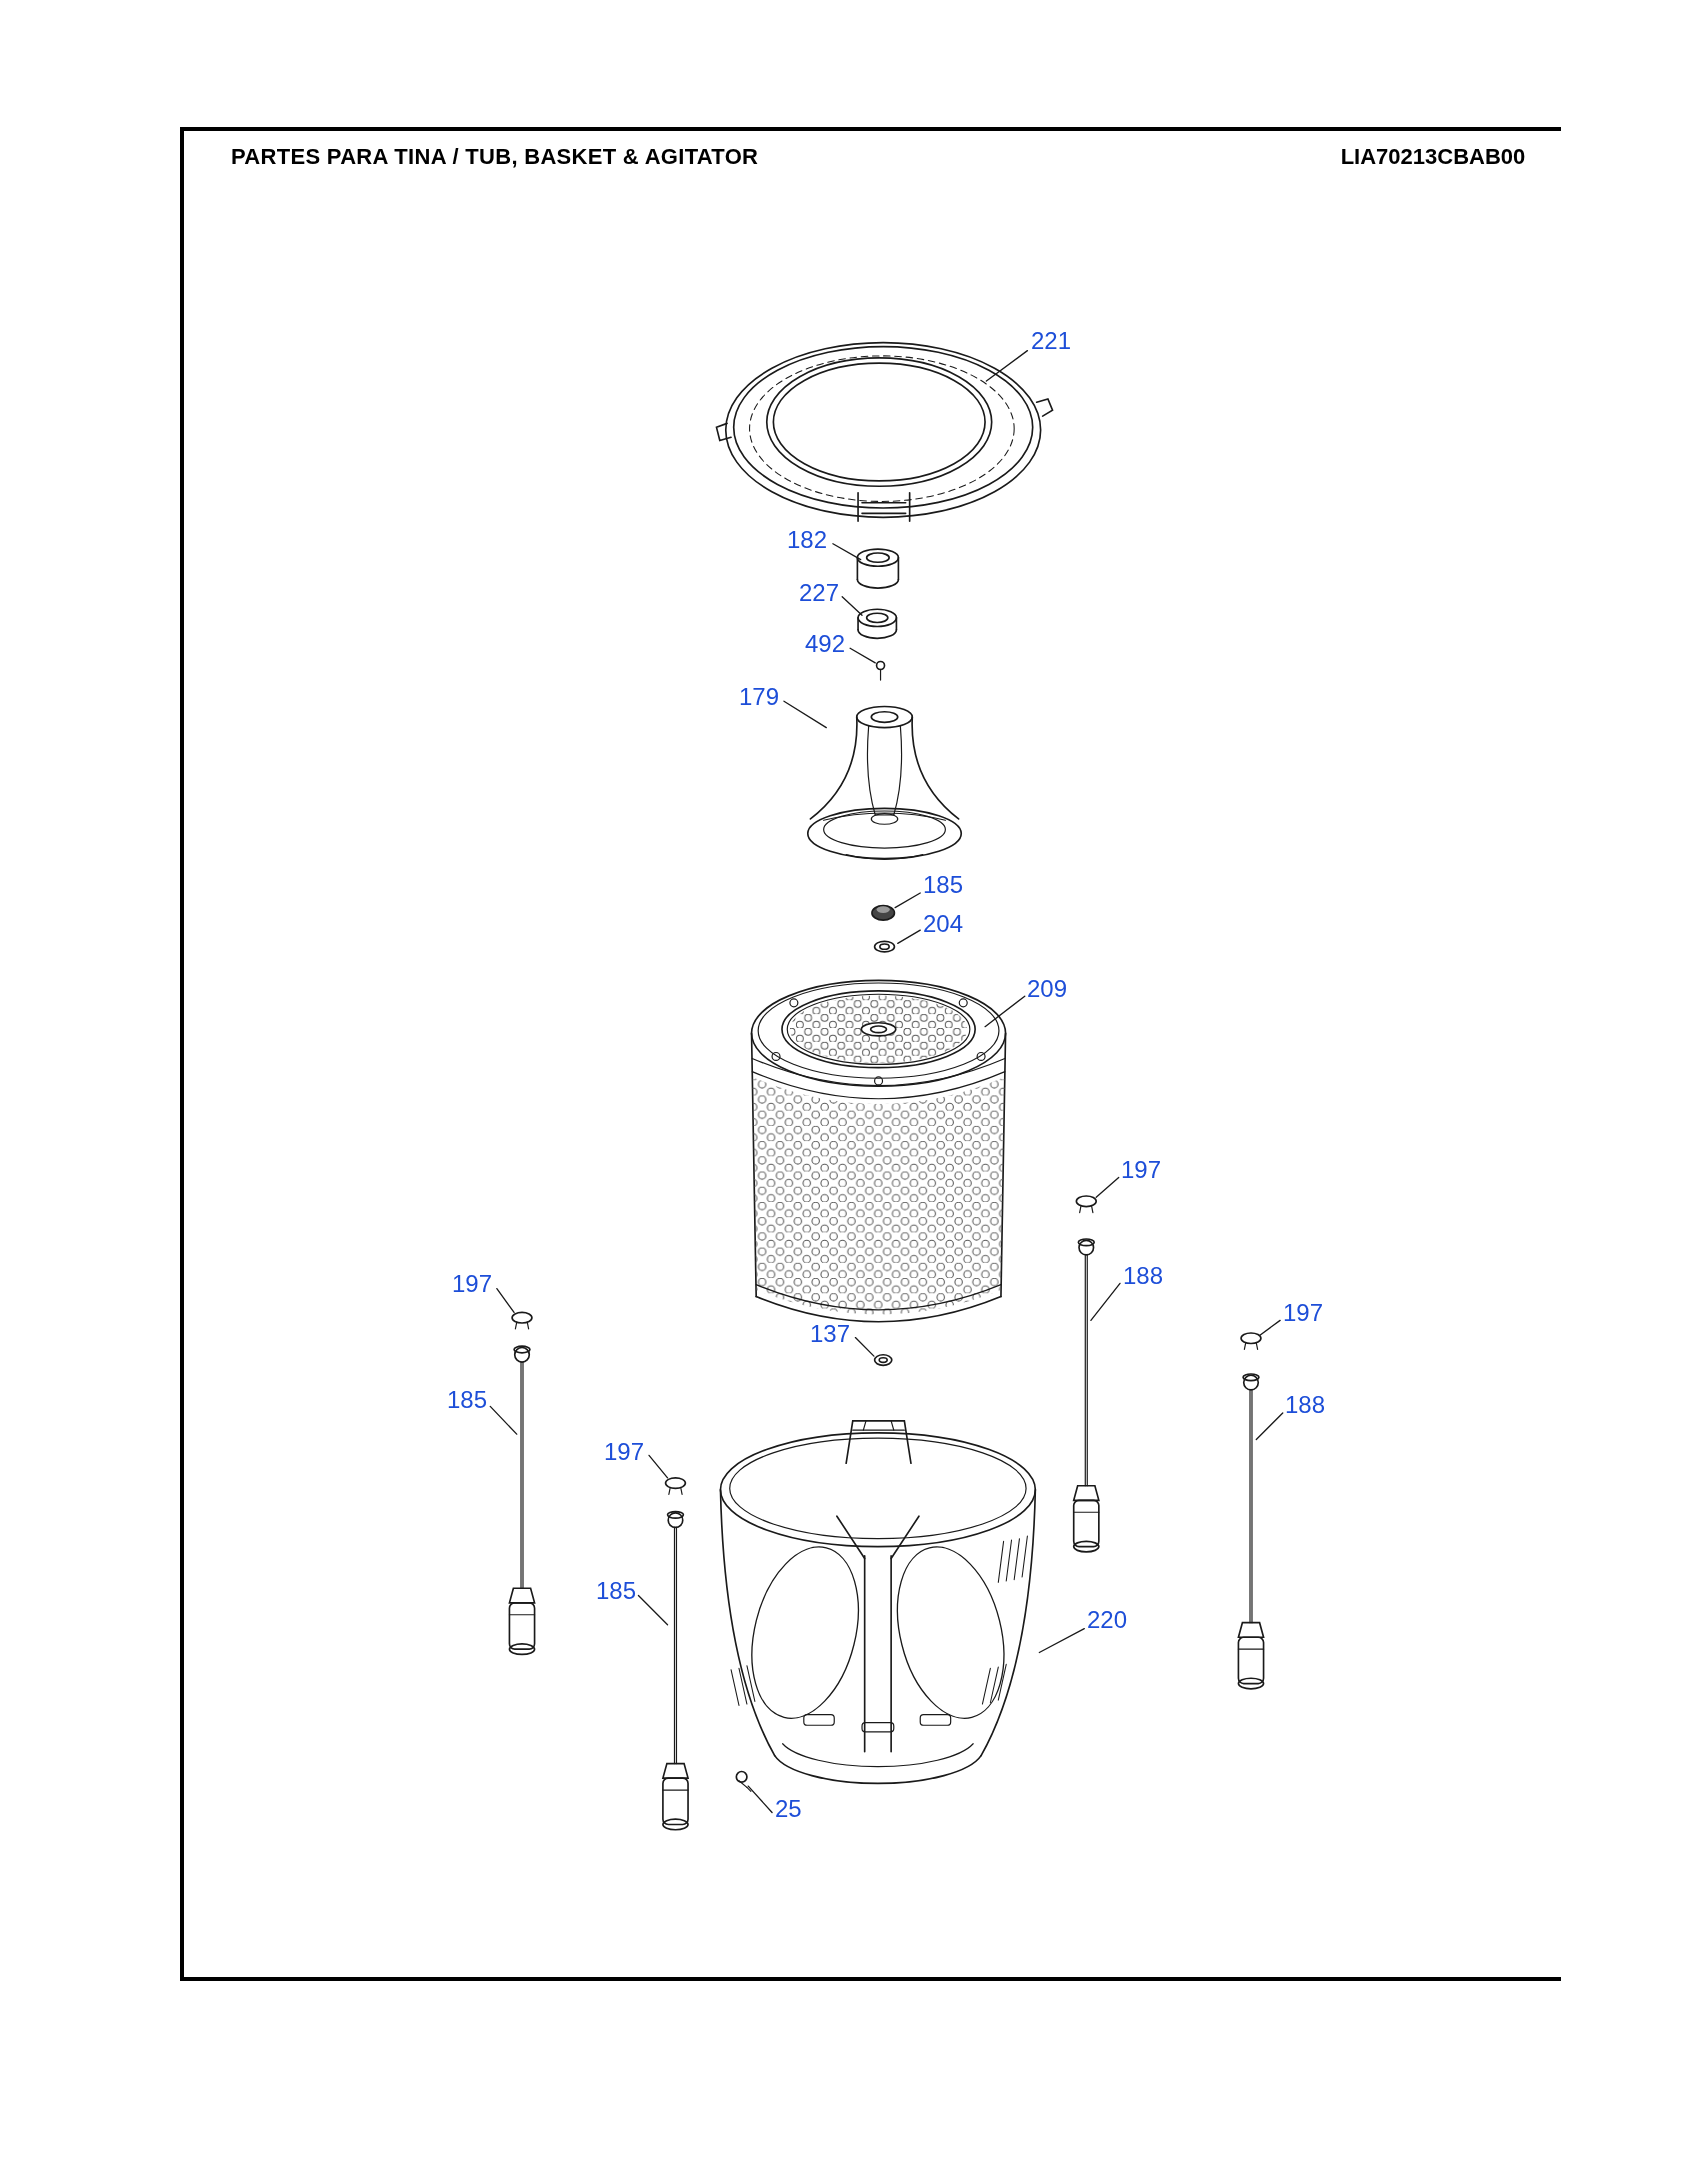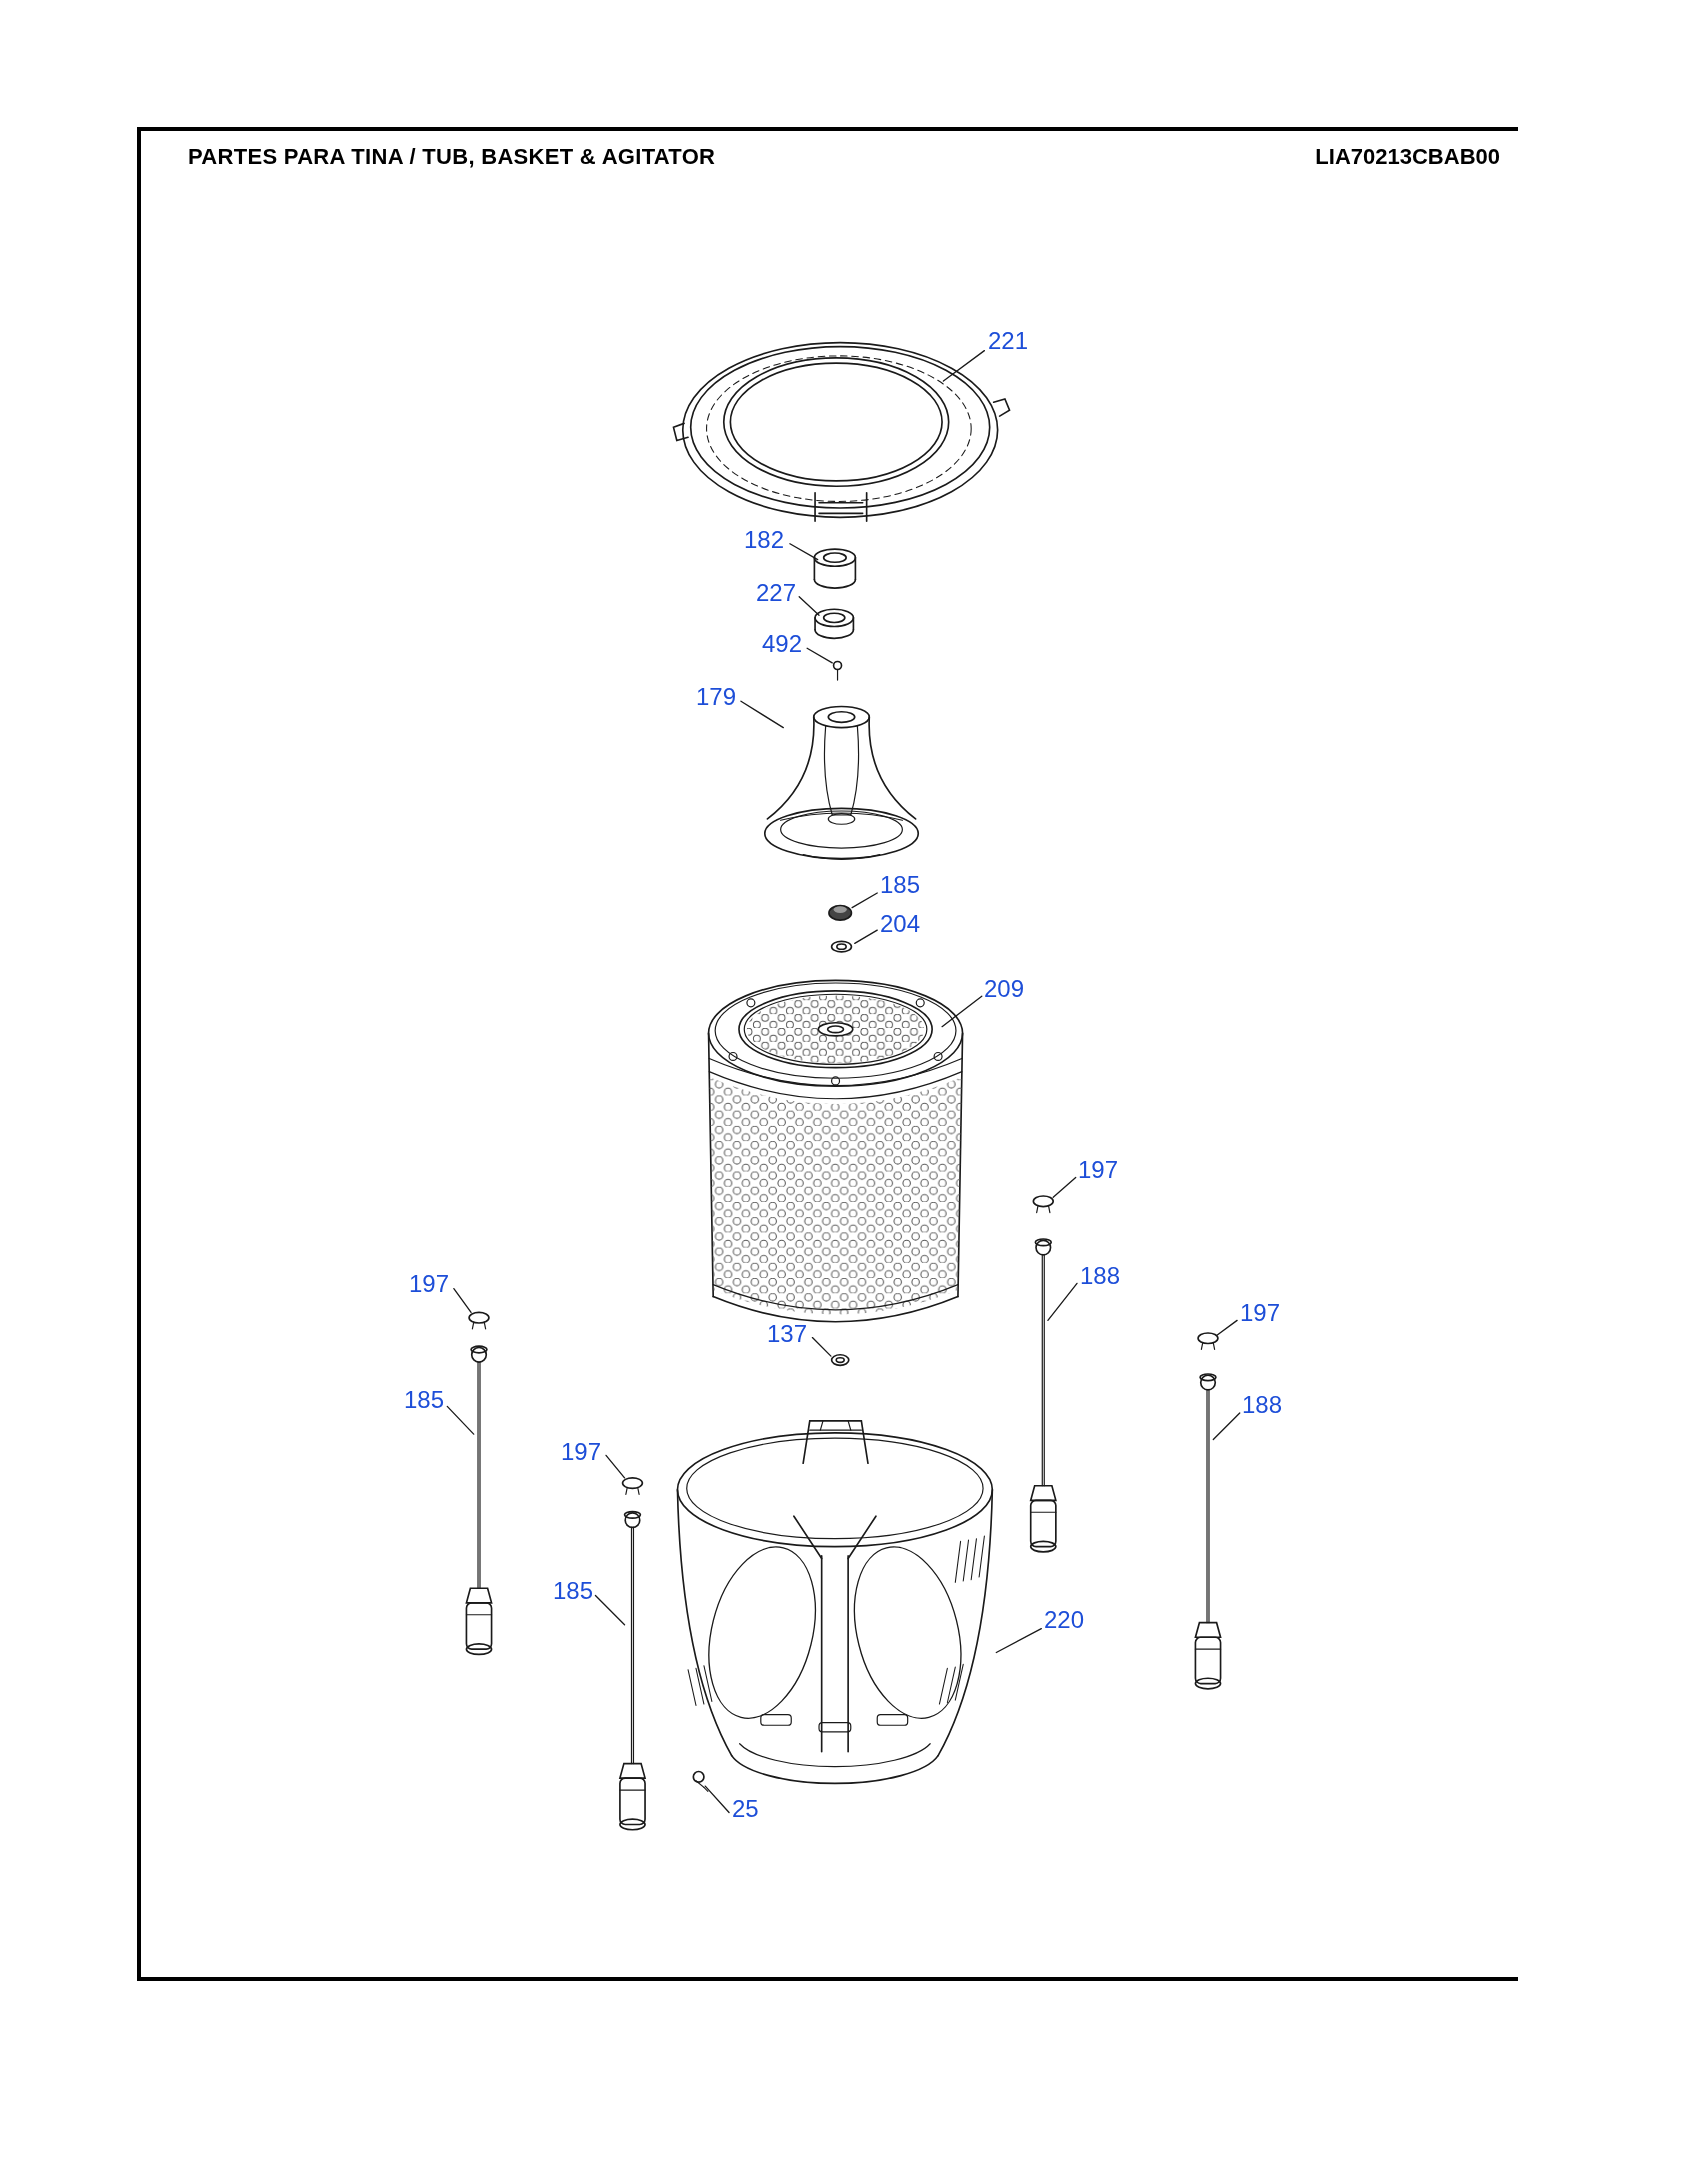--- a/index.html
+++ b/index.html
@@ -1,29 +1,29 @@
 <!DOCTYPE html>
 <html style="font-size:10.6px"><head>
 <meta charset="utf-8">
 <style>
   html,body{margin:0;padding:0;background:#ffffff;}
   .page{
     position:relative;width:1518px;height:2183px;background:#ffffff;
-    font-family:"Liberation Sans",sans-serif;color:#000;overflow:hidden;
+    font-family:"Liberation Sans",sans-serif;color:#000;overflow:hidden;margin-left:43px;
   }
   .frame{
     position:absolute;left:137px;top:127px;width:1407px;height:1854px;
     border:4px solid #000;box-sizing:border-box;background:#fff;
   }
   .title-left{
     position:absolute;left:188px;top:144px;font-size:22px;font-weight:bold;
     letter-spacing:0.3px;white-space:nowrap;
   }
   .title-right{
-    position:absolute;left:1280px;top:144px;width:220px;text-align:right;
+    position:absolute;left:1280px;top:144px;width:220px;text-align:center;
     font-size:22px;font-weight:bold;white-space:nowrap;
   }
   #diagram-svg{position:absolute;left:0;top:0;width:1687px;height:2183px;}
   #labels-layer{position:absolute;left:0;top:0;width:1687px;height:2183px;pointer-events:none;}
   .part-label{
     position:absolute;font-size:24px;color:#1d4ed8;line-height:1;white-space:nowrap;
   }
 </style>
 </head>
 <body>

